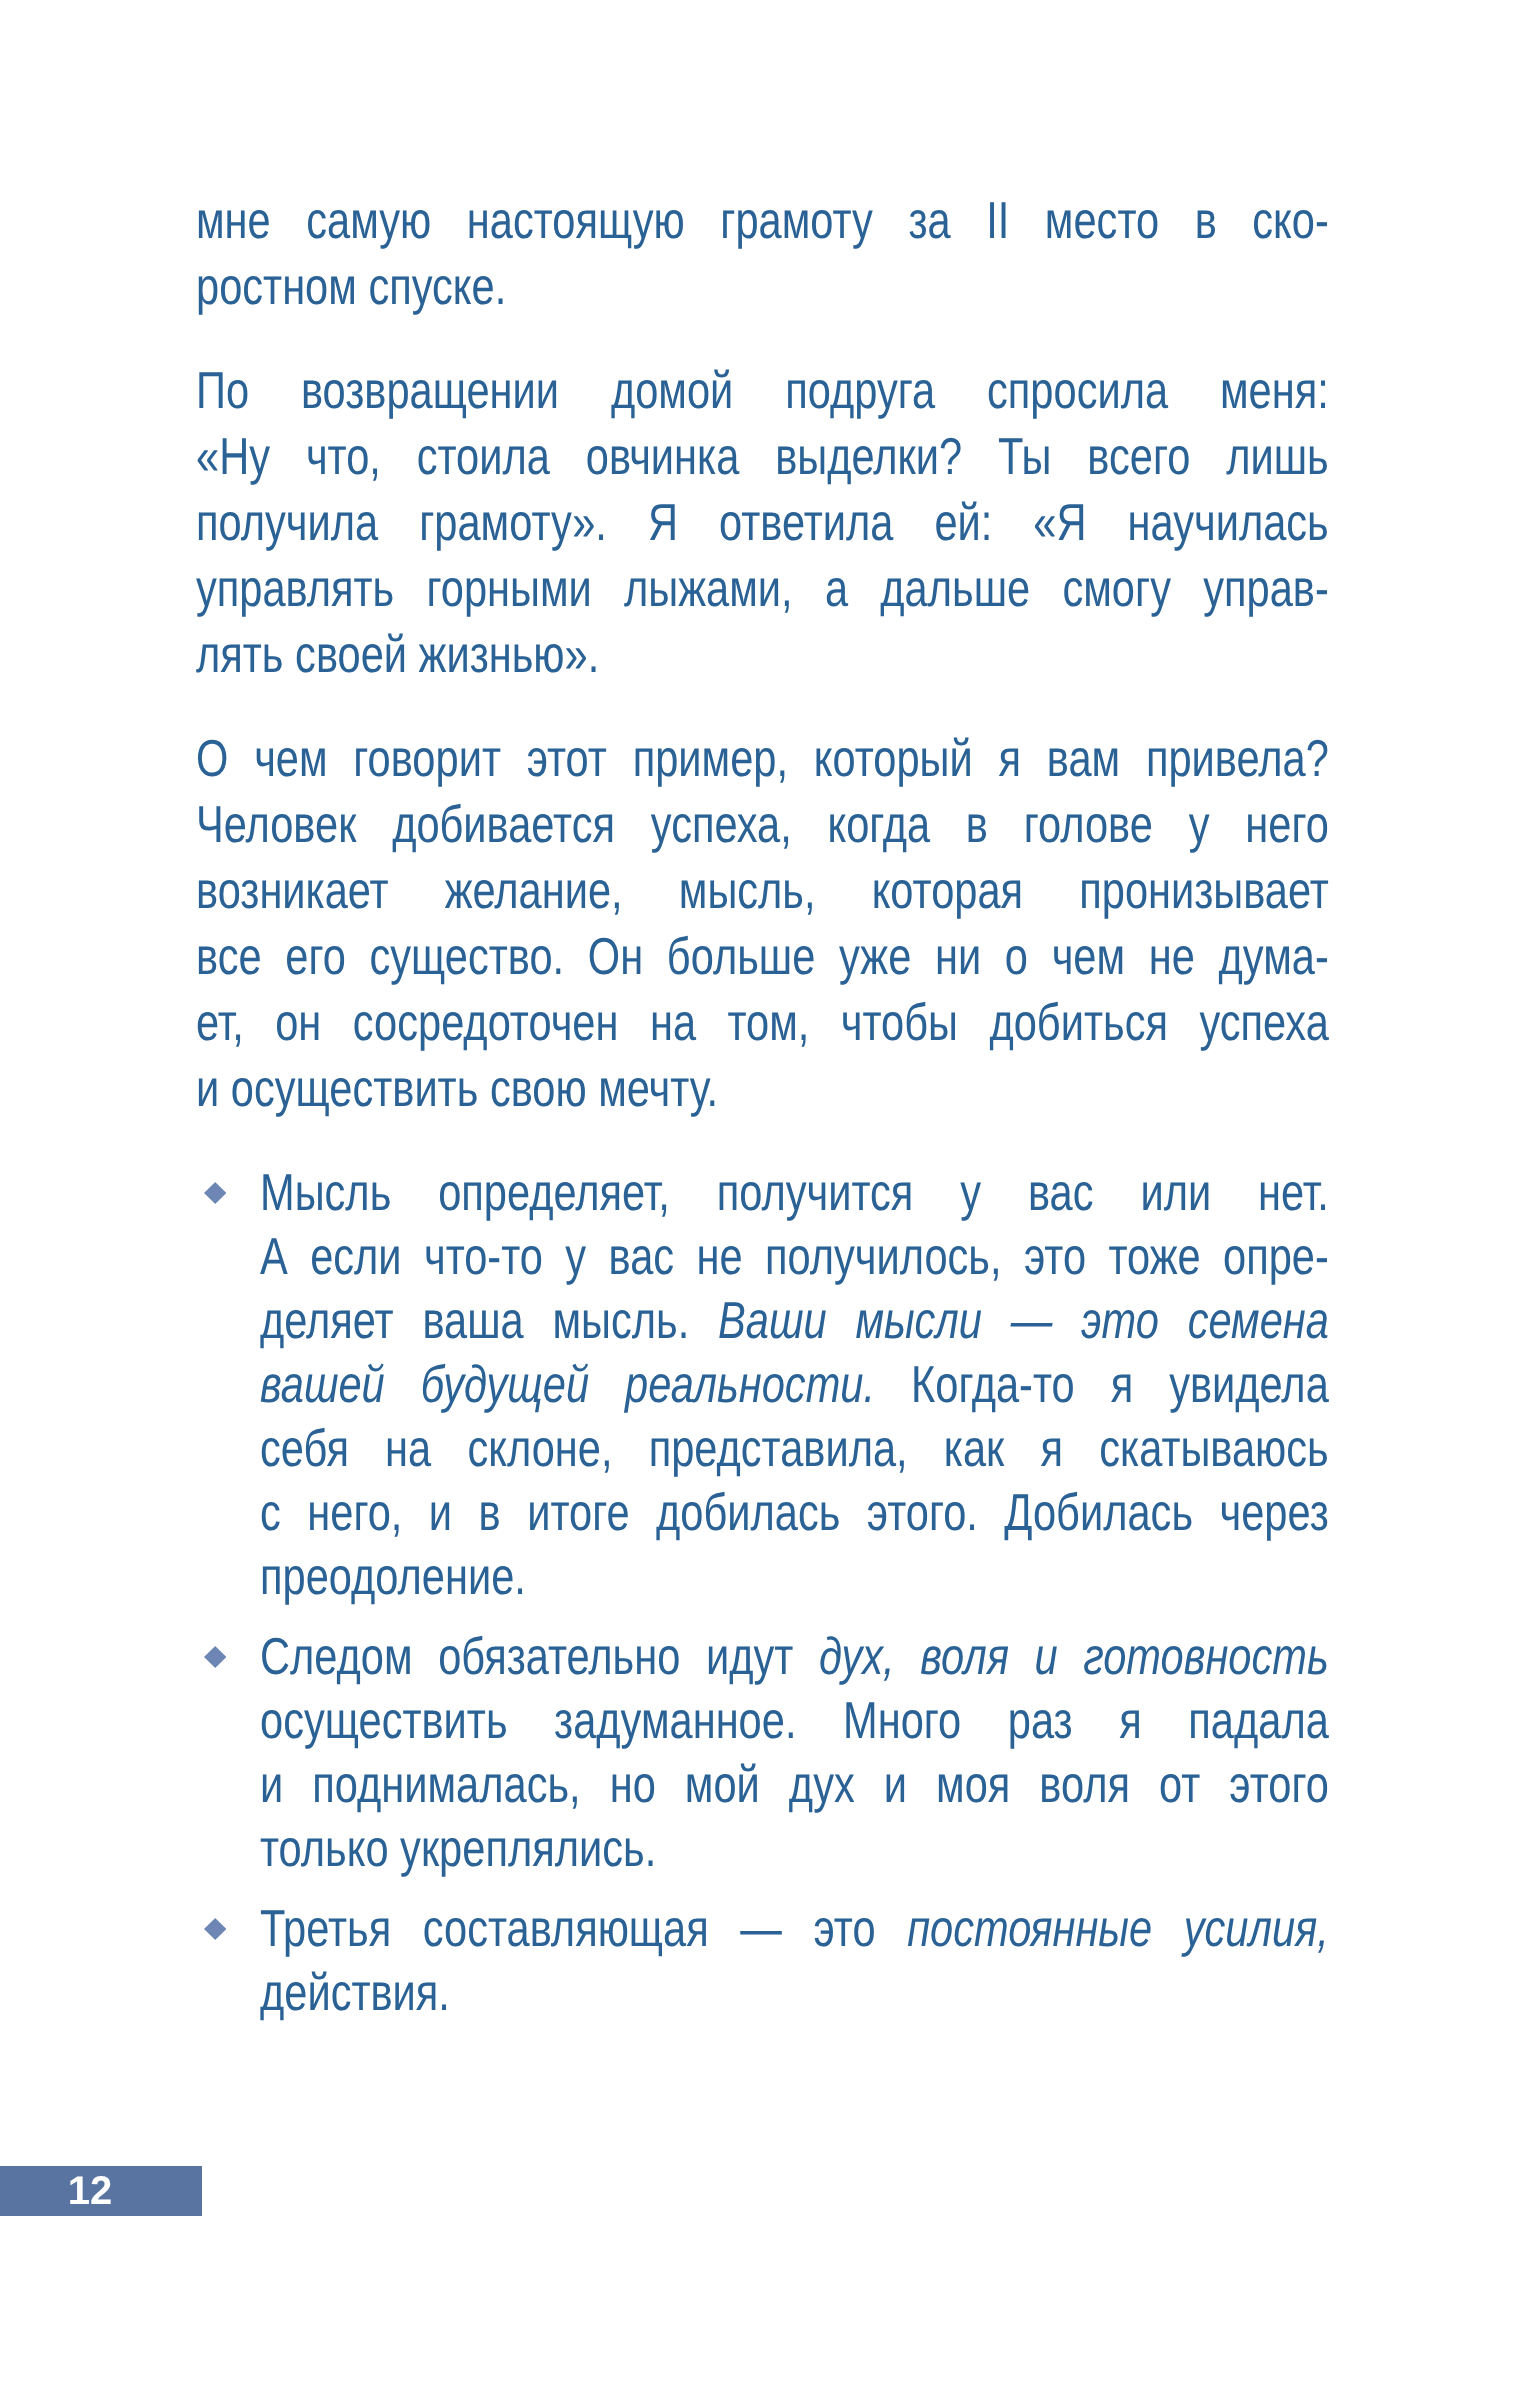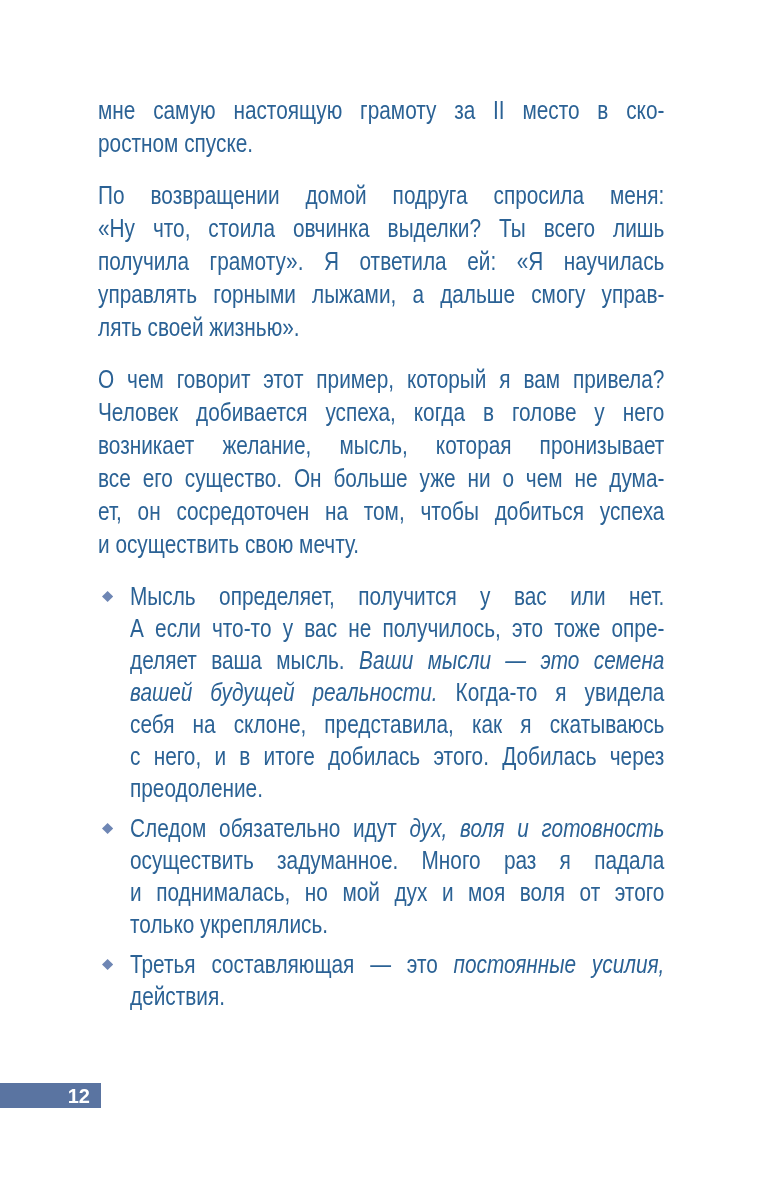--- a/index.html
+++ b/index.html
@@ -50,21 +50,21 @@
   }
   .footer-band {
     position: absolute;
     left: 0;
     top: 1083px;
     width: 101px;
     height: 25px;
     background: var(--band-color, #5a74a1);
     display: flex;
     align-items: center;
-    justify-content: flex-end;
+    justify-content: center;
     padding-right: 11px;
     box-sizing: border-box;
   }
   .footer-band .num {
     color: var(--band-text-color, #ffffff);
     font-size: 20px;
     font-weight: bold;
     line-height: 1;
   }
 </style>

